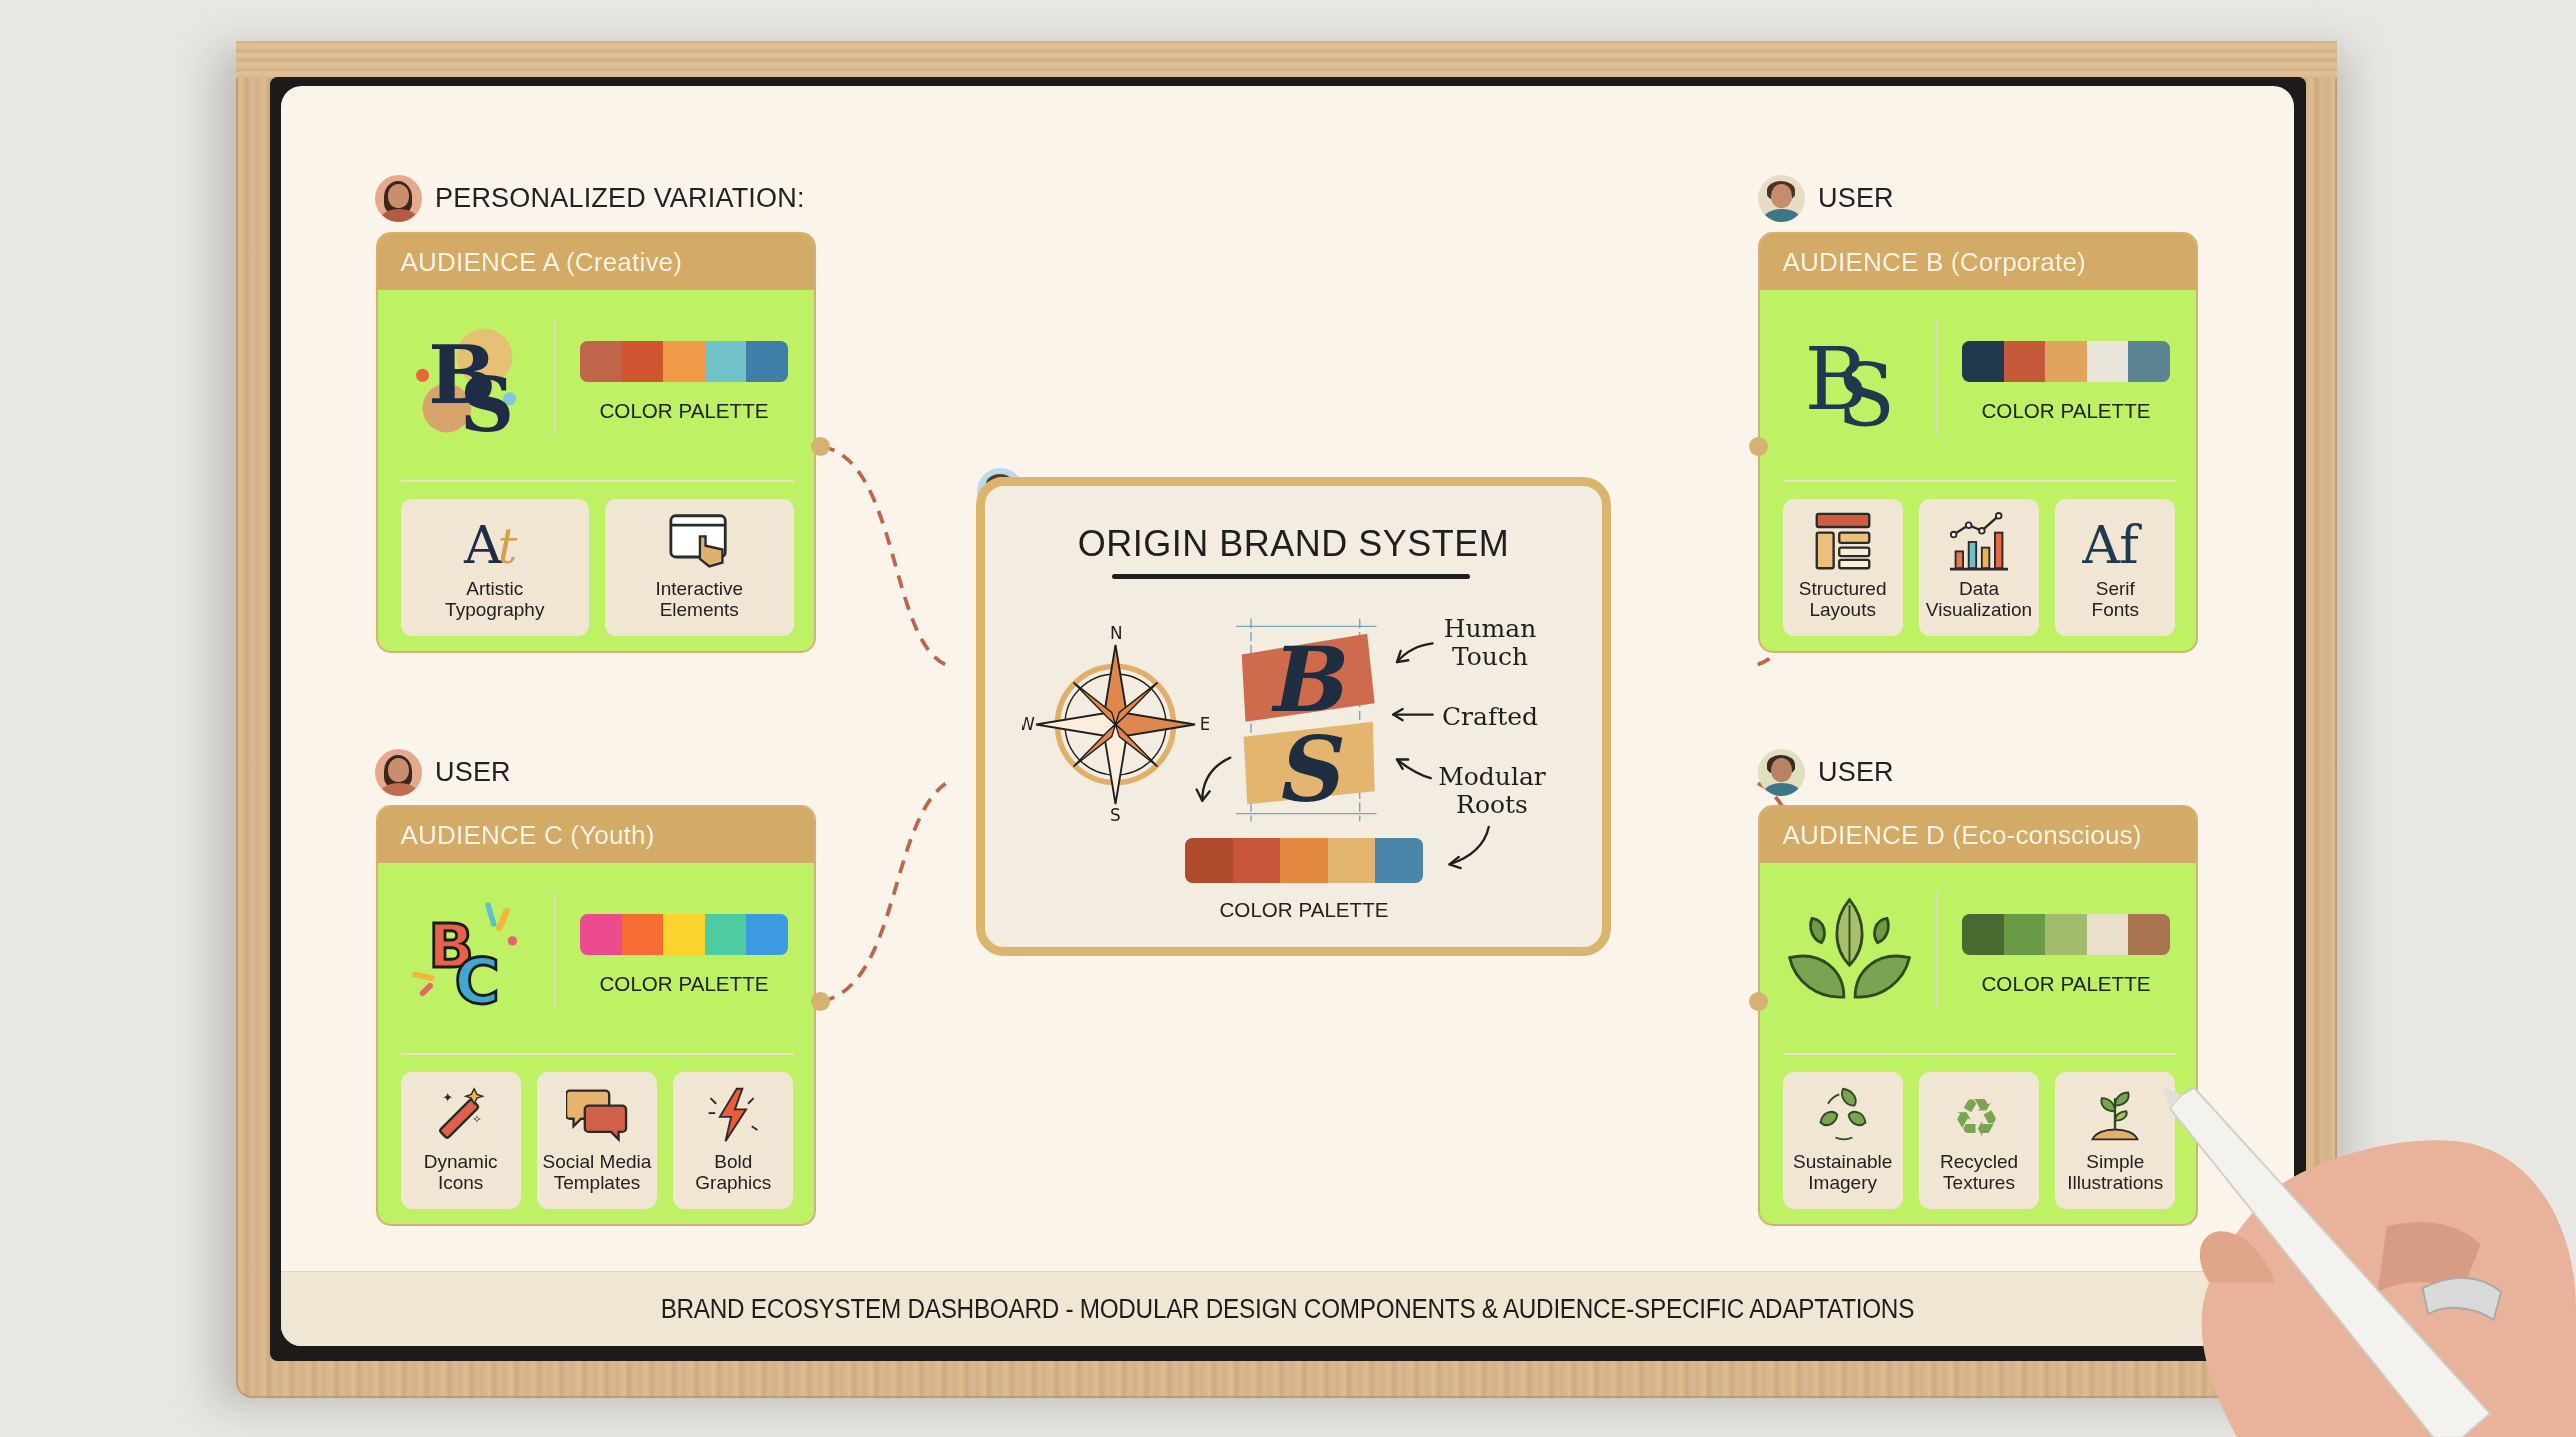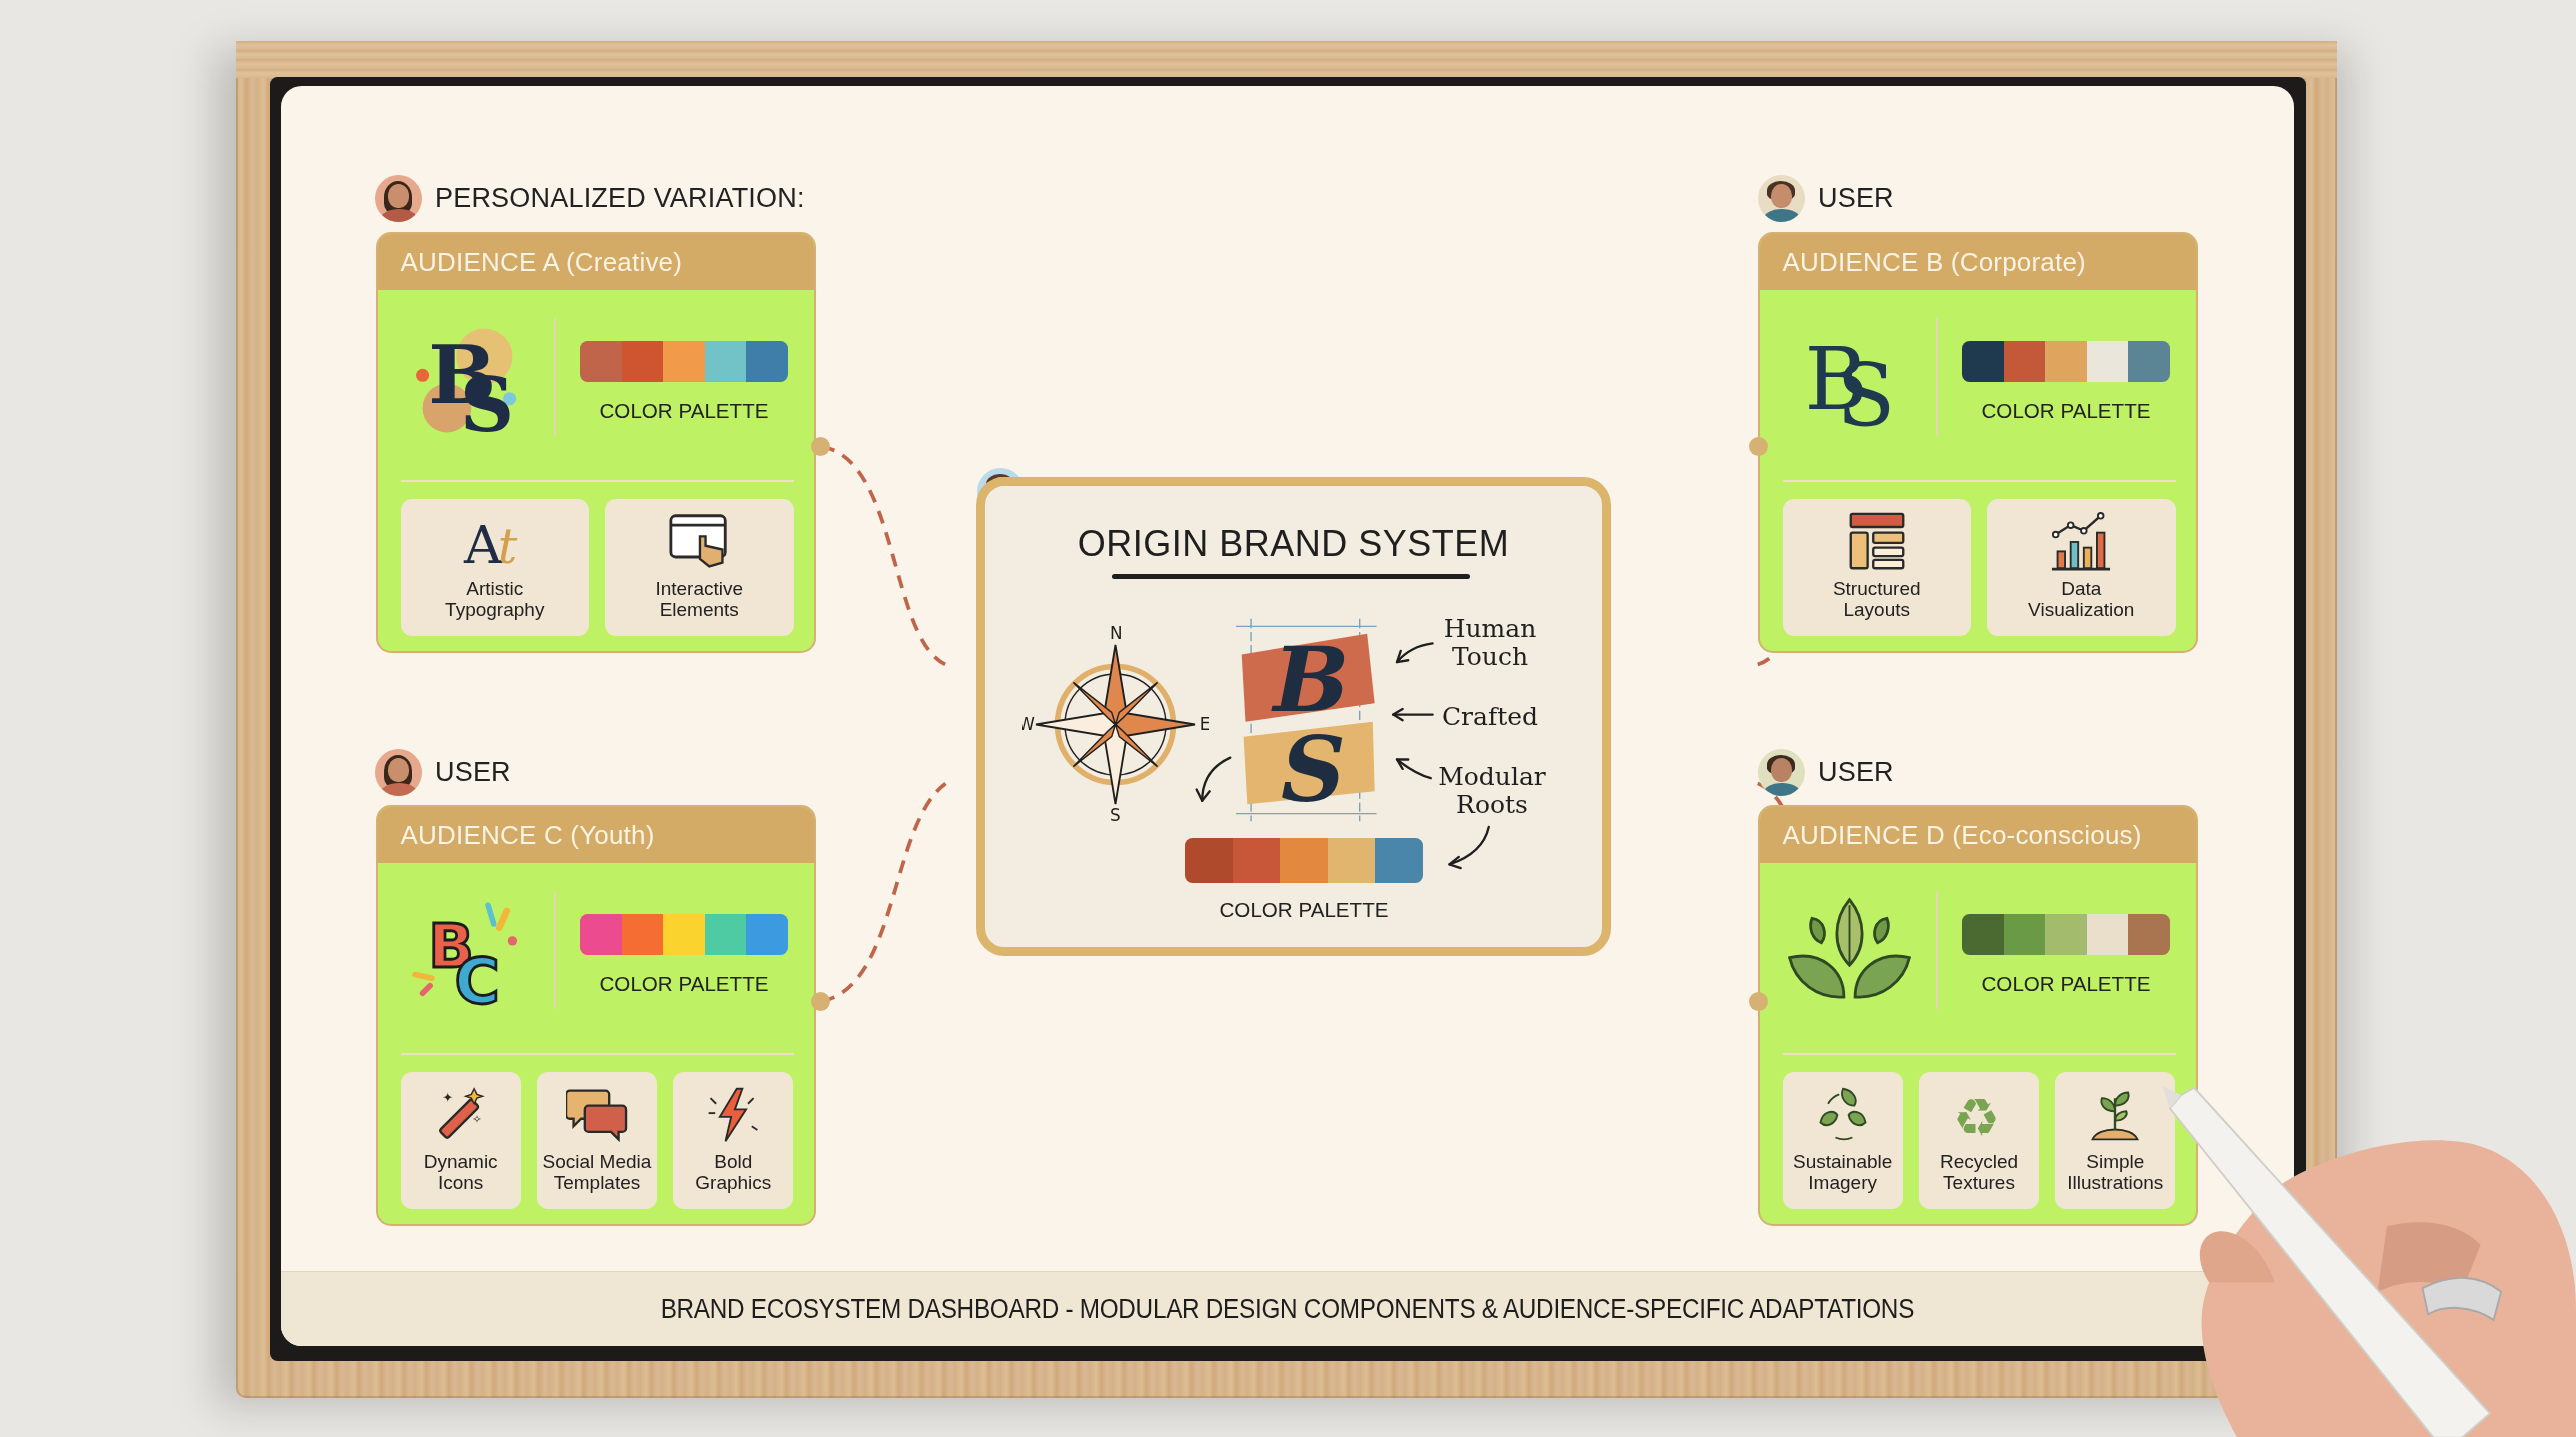--- a/index.html
+++ b/index.html
@@ -9,21 +9,21 @@
     font-family: "Liberation Sans", "DejaVu Sans", sans-serif;
     position: relative;
   }
   .wall-shadow {
     position: absolute; left: 215px; top: 49px; width: 2134px; height: 1357px;
     background: rgba(0,0,0,0.18); filter: blur(20.6px); border-radius: 5.6px;
   }
   .frame {
     position: absolute; left: 236px; top: 41px; width: 2101px; height: 1357px;
     background: repeating-linear-gradient(90deg, #d6b48a 0px, #ddbd94 5.6px, #cfa97c 10.3px, #dab892 16px, #d3b086 22.5px);
-    border-radius: 10px;
+    border-radius: 16px;
     box-shadow: inset 0 0 0 1.9px rgba(120,80,40,0.25);
   }
   .frame-top {
     position: absolute; left: 0; top: 0; width: 100%; height: 37px;
     background: repeating-linear-gradient(0deg, #d8b78c 0px, #e0c29a 4.7px, #cfac80 9.4px);
   }
   .bezel {
     position: absolute; left: 34px; top: 36px; width: 2036px; height: 1284px;
     background: #1d1b19; border-radius: 7.5px;
   }
@@ -277,20 +277,29 @@
                 <line x1="2" y1="61" x2="64" y2="61" stroke="#2a2a2a" stroke-width="3"></line>
                 <polyline points="6,24 22,14 36,20 54,4" fill="none" stroke="#2a2a2a" stroke-width="2.5"></polyline>
                 <circle cx="6" cy="24" r="3" fill="#fff" stroke="#2a2a2a" stroke-width="2"></circle>
                 <circle cx="22" cy="14" r="3" fill="#fff" stroke="#2a2a2a" stroke-width="2"></circle>
                 <circle cx="36" cy="20" r="3" fill="#fff" stroke="#2a2a2a" stroke-width="2"></circle>
                 <circle cx="54" cy="4" r="3" fill="#fff" stroke="#2a2a2a" stroke-width="2"></circle>
               </svg>
           </div>
           <div class="tlabel">Data
 Visualization</div>
+        </div>
+        <div class="tile">
+          <div class="ico">
+            <svg width="66" height="60" viewBox="0 0 70 64">
+                <text x="0" y="54" font-family="DejaVu Serif, serif" font-size="56" fill="#1f3a4f">Af</text>
+              </svg>
+          </div>
+          <div class="tlabel">Serif
+Fonts</div>
         </div>
       </div>
     </div>
     <div class="node-dot" style="left:1468px; top:351px;"></div>
 
     <div class="user-label" style="left:94px; top:663px;">
       <div class="avatar" style="background:#e6a98d;">
         <div class="hair"></div>
         <div class="face" style="background:#c98f6d;"></div>
         <div class="body" style="background:#c36a52;"></div>

